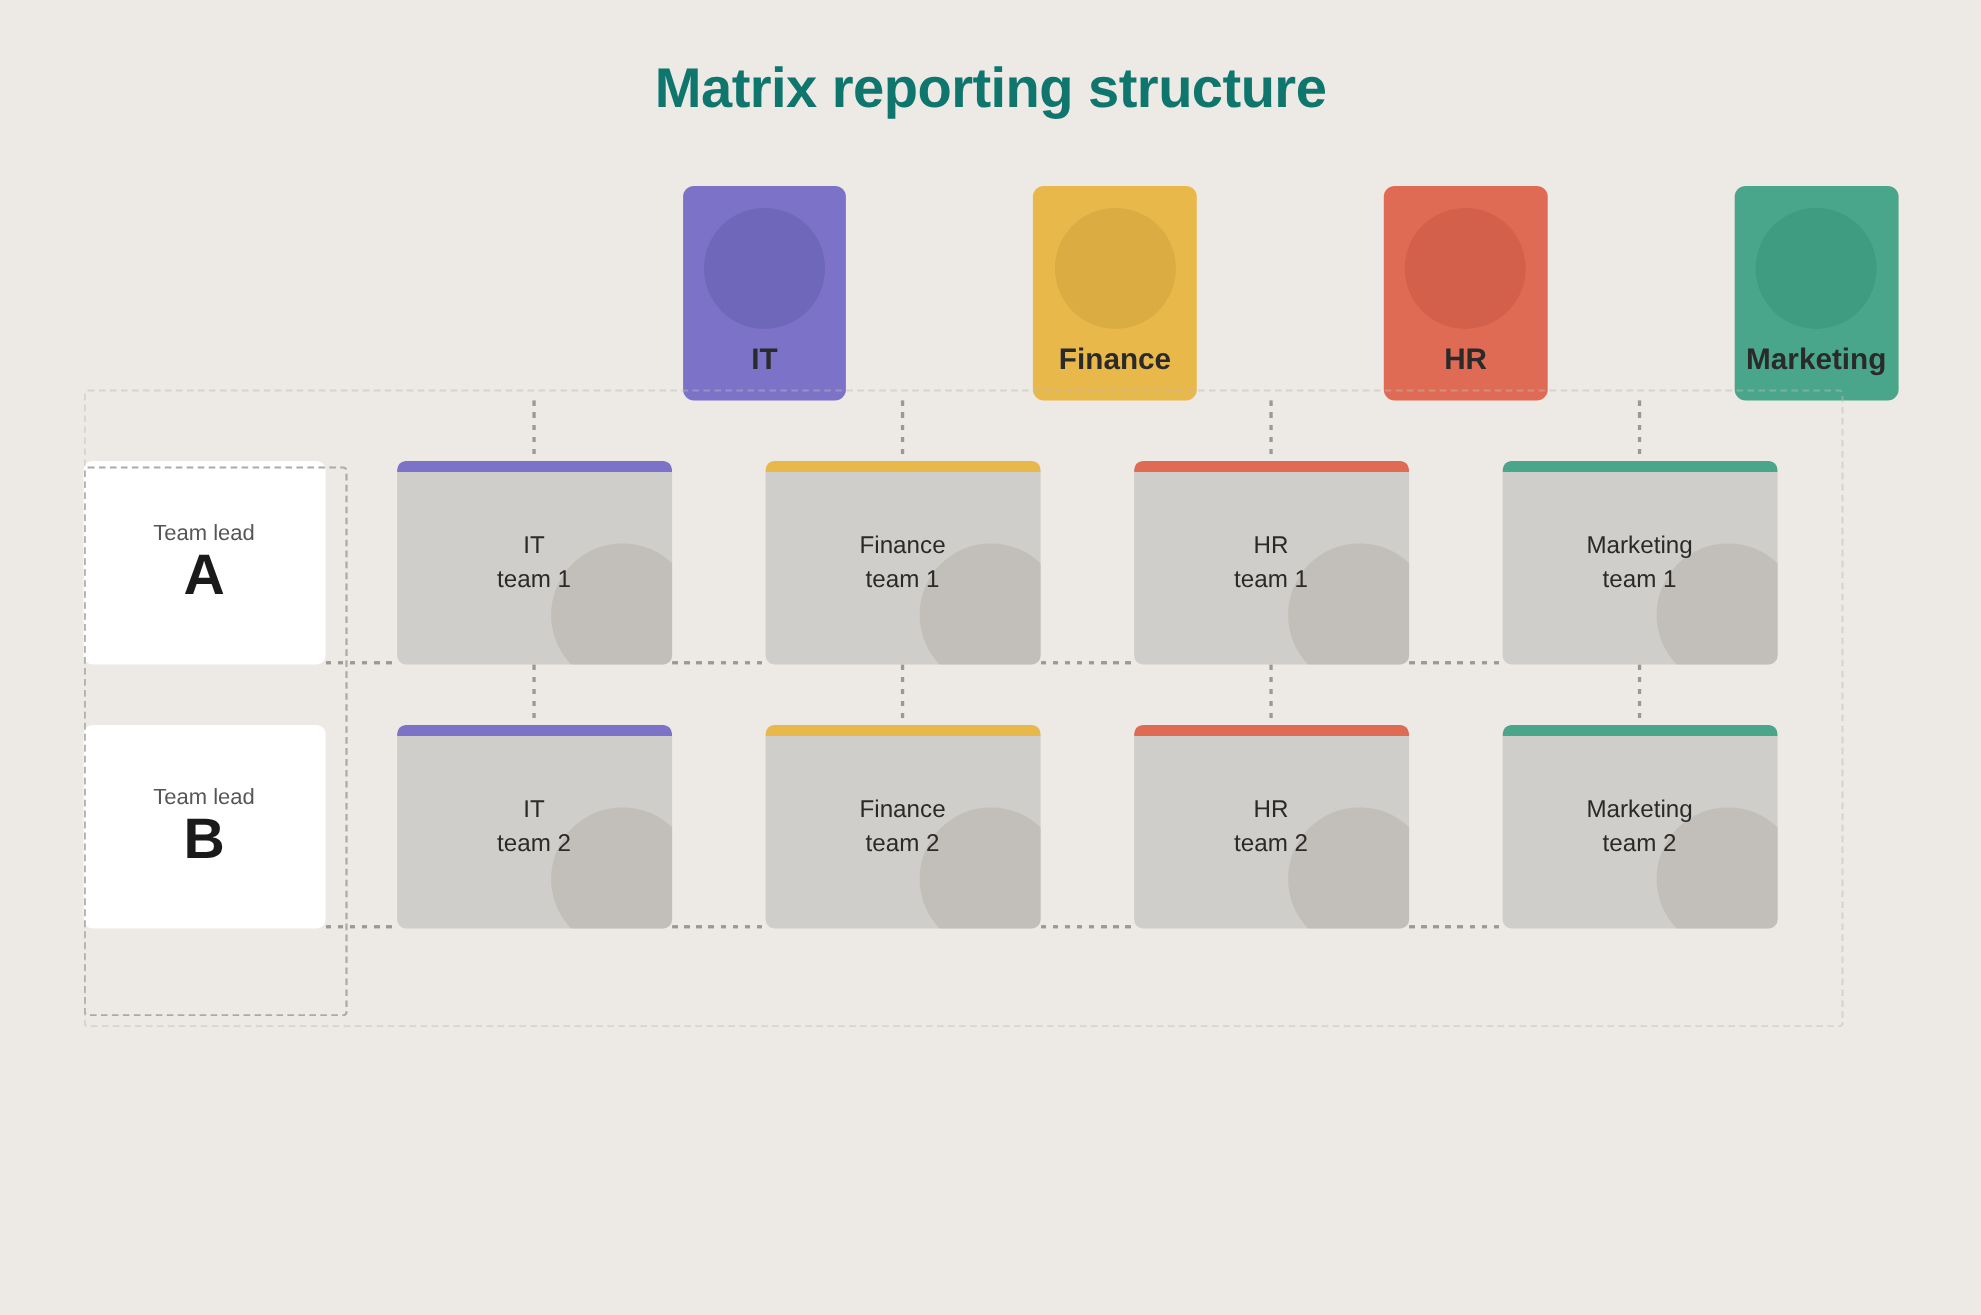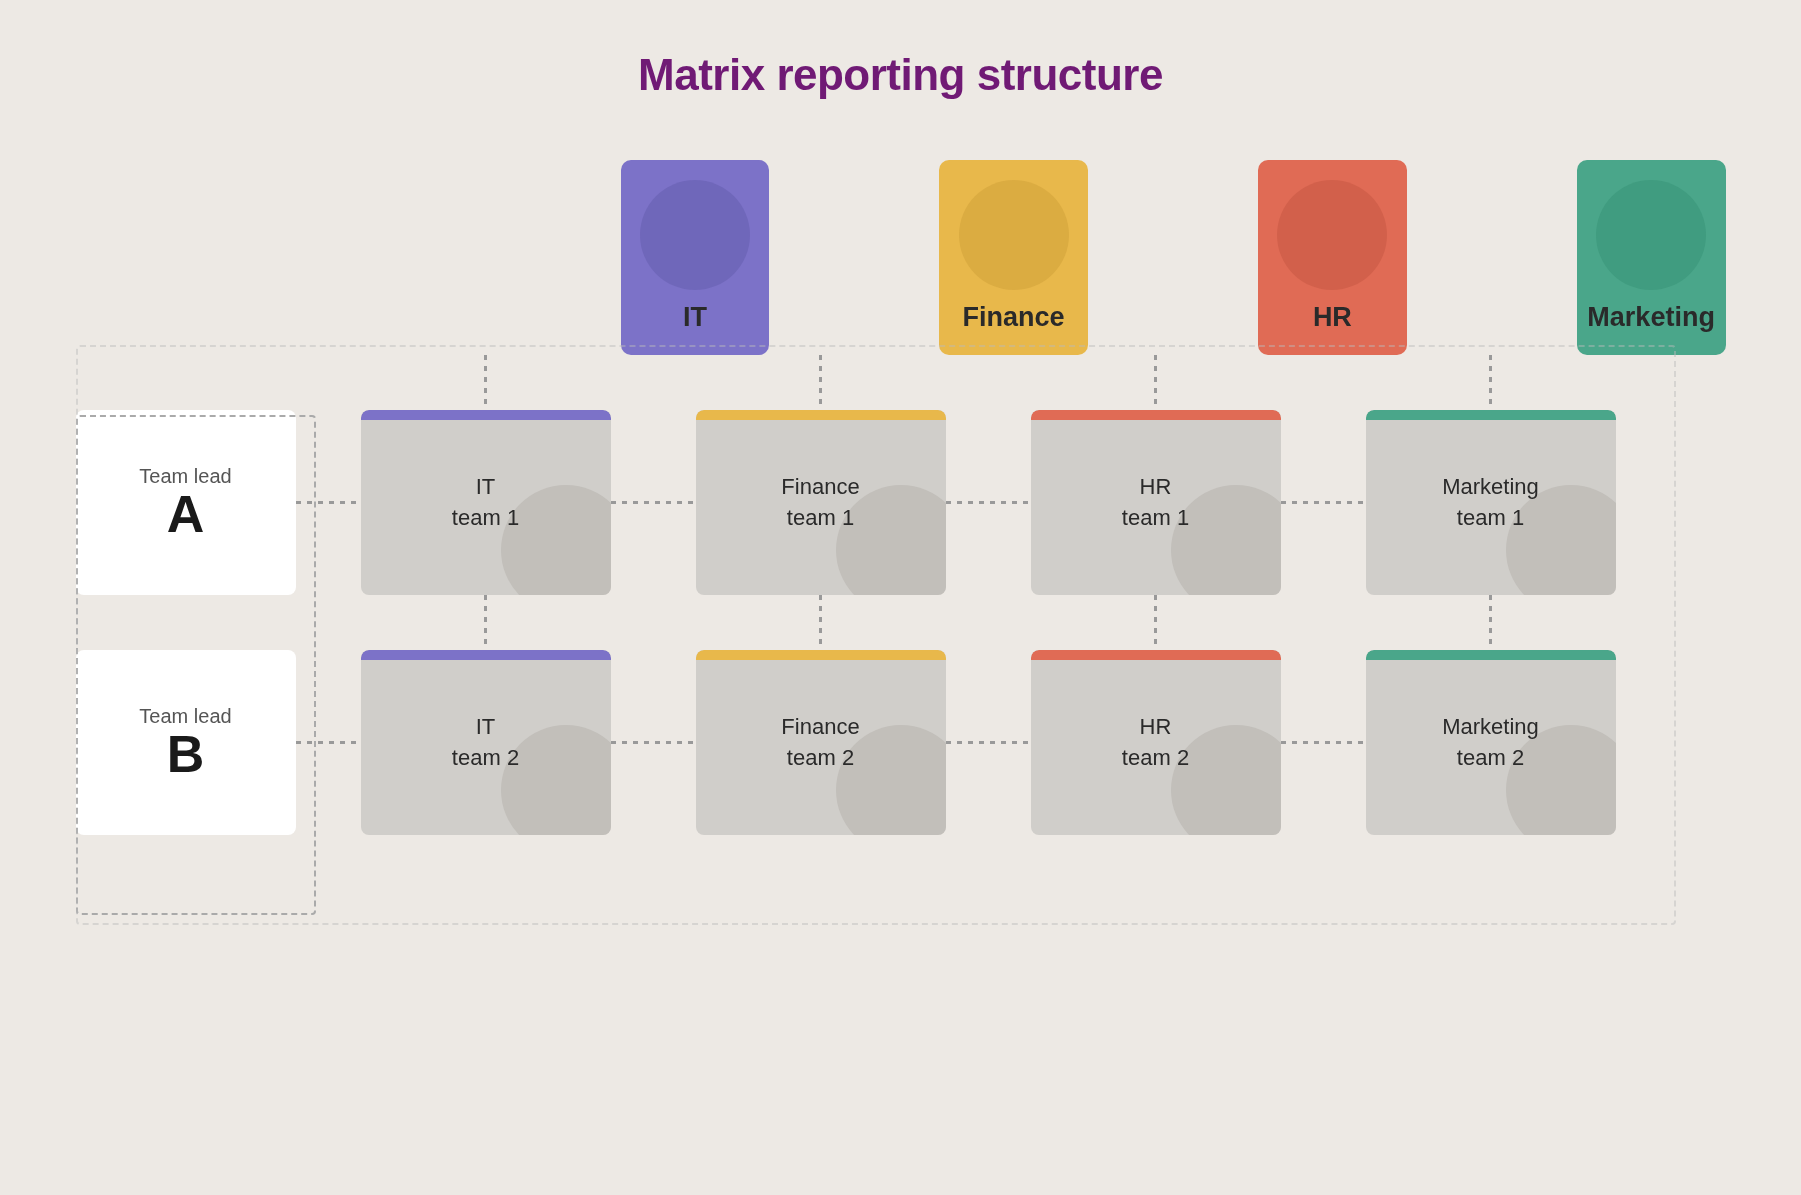--- a/index.html
+++ b/index.html
@@ -10,23 +10,23 @@
       width: 1801px;
       height: 1195px;
       display: flex;
       flex-direction: column;
       align-items: center;
       justify-content: flex-start;
       padding: 50px 60px 40px 60px;
     }
 
     h1 {
-      font-size: 44px;
+      font-size: 51px;
       font-weight: 800;
-      color: #701a75;
+      color: #0f766e;
       margin-bottom: 60px;
       letter-spacing: -0.5px;
     }
 
     
     .dept-row {
       display: flex;
       align-items: flex-end;
       gap: 0;
       margin-bottom: 0;
@@ -91,21 +91,21 @@
         #999 0px,
         #999 5px,
         transparent 5px,
         transparent 11px
       );
     }
 
     
     .team-row {
       display: flex;
-      align-items: center;
+      align-items: flex-end;
       width: 100%;
       margin-bottom: 0;
     }
 
     .team-lead-box {
       width: 220px;
       height: 185px;
       background: #ffffff;
       border-radius: 8px;
       display: flex;

